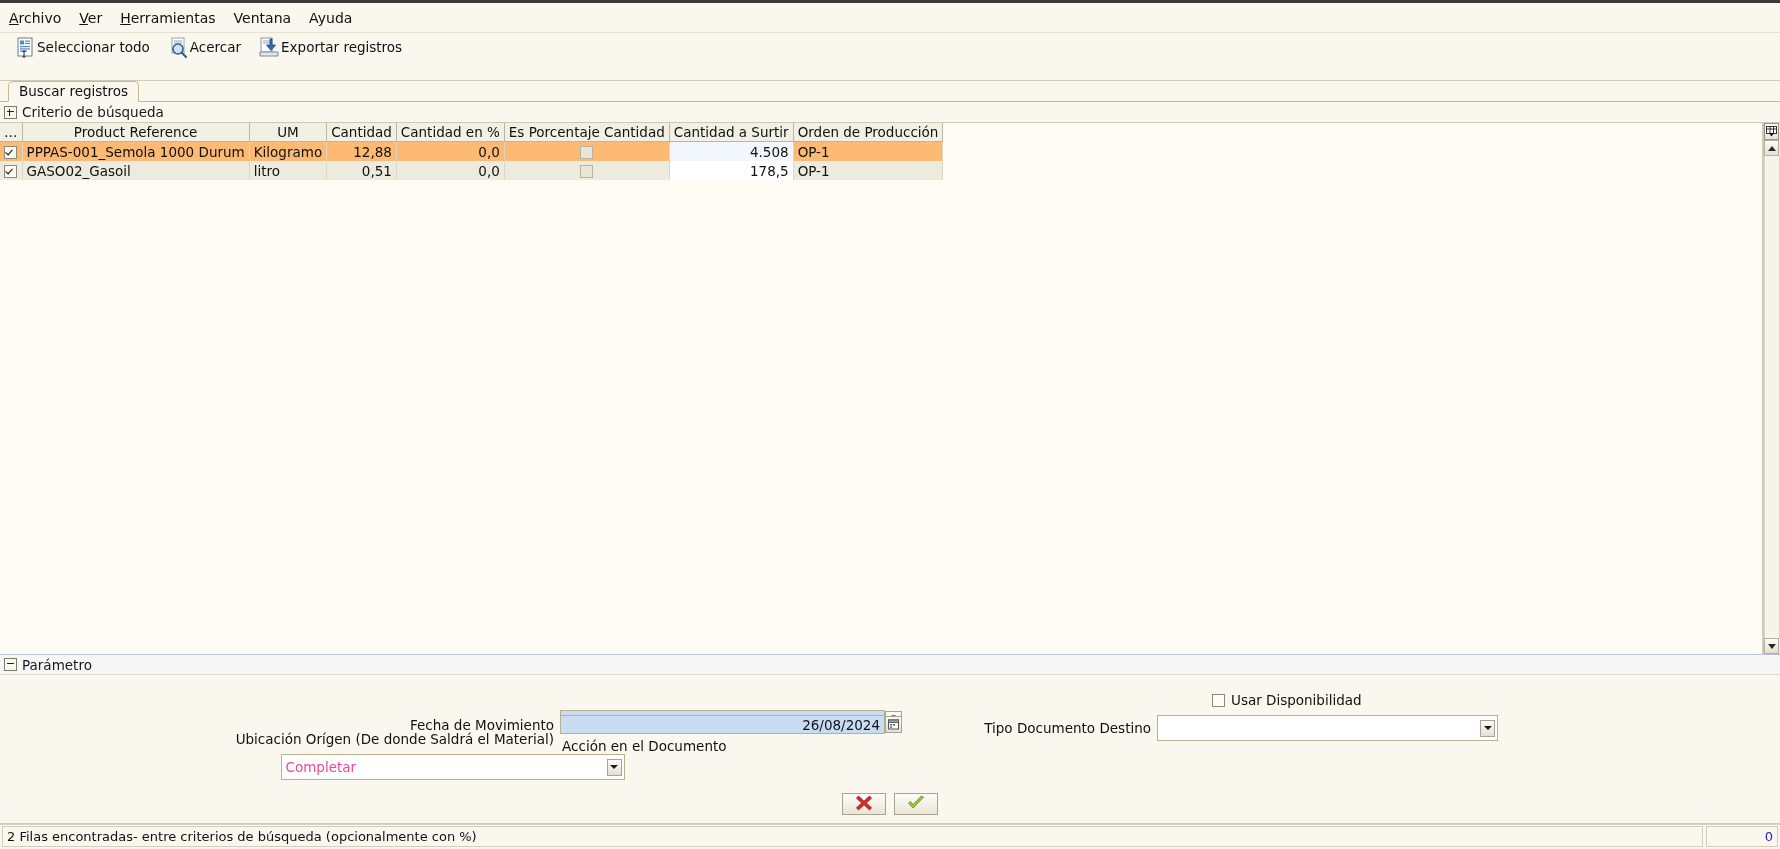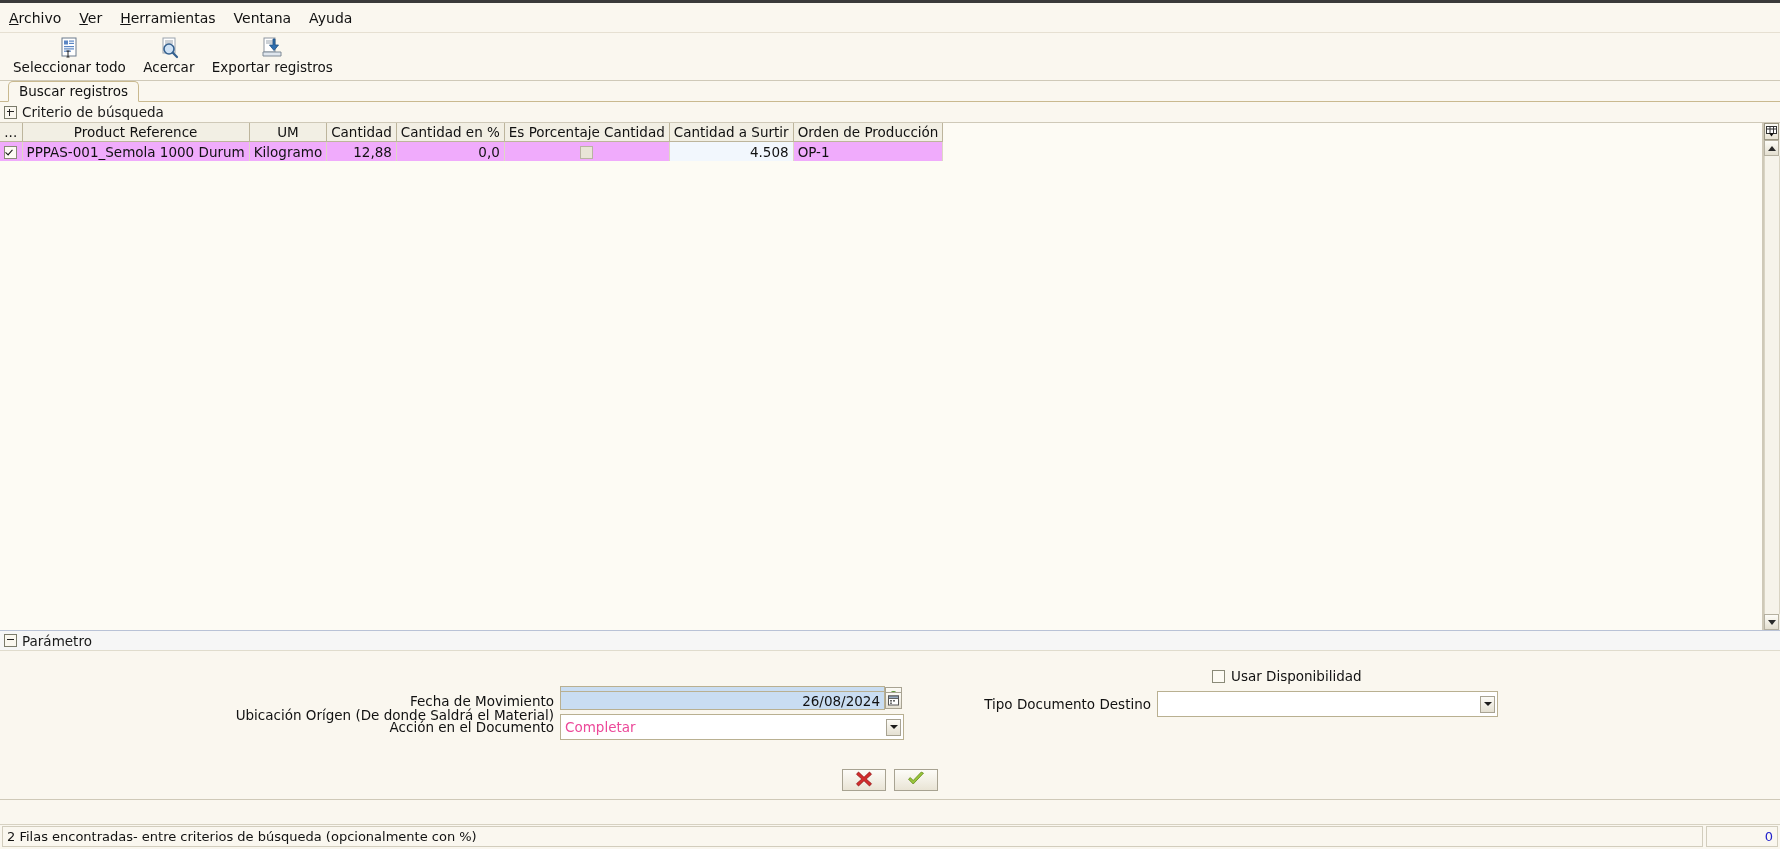--- a/index.html
+++ b/index.html
@@ -51,21 +51,21 @@
     height: 47px;
     background: #faf7ef;
     display: flex;
     align-items: flex-start;
     padding-left: 5px;
     border-bottom: 1px solid #cfc9b8;
     flex: 0 0 auto;
   }
   .tool-btn {
     display: flex;
-    flex-direction: column;
+    flex-direction: row;
     align-items: center;
     justify-content: flex-start;
     padding: 2px 8px 0 8px;
     cursor: default;
     min-width: 54px;
   }
   .tool-icon {
     width: 24px;
     height: 24px;
     display: block;
@@ -181,21 +181,21 @@
   }
   table.grid td {
     border-right: 1px solid #ded7c4;
     height: 19px;
     padding: 0 4px;
     white-space: nowrap;
     color: #111;
     font-size: 13.5px;
     cursor: default;
   }
-  tr.row-odd td { background: #f0abfc; }
+  tr.row-odd td { background: #fdba74; }
   tr.row-even td { background: #edeade; }
   td.num { text-align: right; }
   td.ctr { text-align: center; }
   td.white { background: #ffffff !important; }
   td.lightblue { background: #f2f7fd !important; }
   .cell-check {
     width: 11px;
     height: 11px;
     border: 1px solid #8a8a78;
     background: #fdfbf4;
@@ -406,21 +406,20 @@
   
   .statusbar {
     flex: 0 0 auto;
     height: 21px;
     display: flex;
     align-items: stretch;
     background: #faf7ef;
     border-top: 1px solid #d7d2c2;
     padding: 1px 2px 2px 2px;
     gap: 3px;
-    margin-top: 24px;
   }
   .status-main {
     flex: 1 1 auto;
     border: 1px solid #d2cdbd;
     background: #faf7ef;
     display: flex;
     align-items: center;
     padding-left: 4px;
     font-size: 13px;
     color: #111;
@@ -543,20 +542,30 @@
             <tr class="row-odd">
               <td class="ctr"><span class="cell-check checked"></span></td>
               <td>PPPAS-001_Semola 1000 Durum</td>
               <td>Kilogramo</td>
               <td class="num">12,88</td>
               <td class="num">0,0</td>
               <td class="ctr"><span class="cell-check flat"></span></td>
               <td class="num lightblue">4.508</td>
               <td>OP-1</td>
             </tr>
+            <tr class="row-even">
+              <td class="ctr"><span class="cell-check checked"></span></td>
+              <td>GASO02_Gasoil</td>
+              <td>litro</td>
+              <td class="num">0,51</td>
+              <td class="num">0,0</td>
+              <td class="ctr"><span class="cell-check flat"></span></td>
+              <td class="num white">178,5</td>
+              <td>OP-1</td>
+            </tr>
           </tbody>
       </table>
     </div>
     <div class="grid-scroll">
       <div class="colpicker-btn">
         <svg width="11" height="11" viewBox="0 0 11 11">
           <rect x="0.5" y="0.5" width="10" height="7" fill="#ffffff" stroke="#333" stroke-width="1"></rect>
           <line x1="4" y1="0.5" x2="4" y2="7.5" stroke="#333" stroke-width="1"></line>
           <line x1="7.5" y1="0.5" x2="7.5" y2="7.5" stroke="#333" stroke-width="1"></line>
           <line x1="0.5" y1="3" x2="10.5" y2="3" stroke="#333" stroke-width="1"></line>
@@ -603,21 +612,21 @@
             <rect x="0.5" y="1" width="10" height="9" fill="#ffffff" stroke="#555" stroke-width="1"></rect>
             <rect x="0.5" y="1" width="10" height="2.4" fill="#9fb4cc" stroke="#555" stroke-width="1"></rect>
             <rect x="2" y="5" width="2" height="1.6" fill="#666"></rect>
             <rect x="5" y="5" width="2" height="1.6" fill="#666"></rect>
             <rect x="2" y="7.5" width="2" height="1.4" fill="#666"></rect>
           </svg>
         </span>
       </span>
     </div>
 
-    <div class="field-row" style="left:0px; top:63px; width:905px;">
+    <div class="field-row" style="left:0px; top:63px; width:905px;flex-direction:column;">
       <span class="field-label" style="width:554px;">Acción en el Documento</span>
       <span class="sel-input" style="width:344px;">
         <span>Completar</span>
         <span class="sel-arrow">
             <span class="cv"></span>
           </span>
       </span>
     </div>
 
     <div class="field-row" style="left:1212px; top:17px;">

